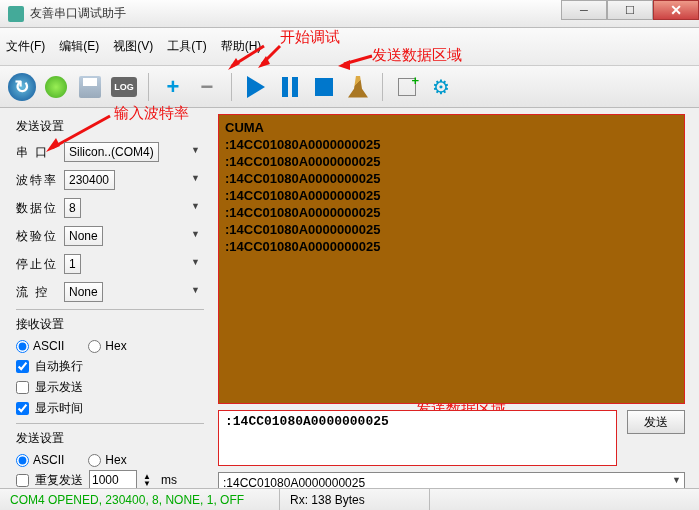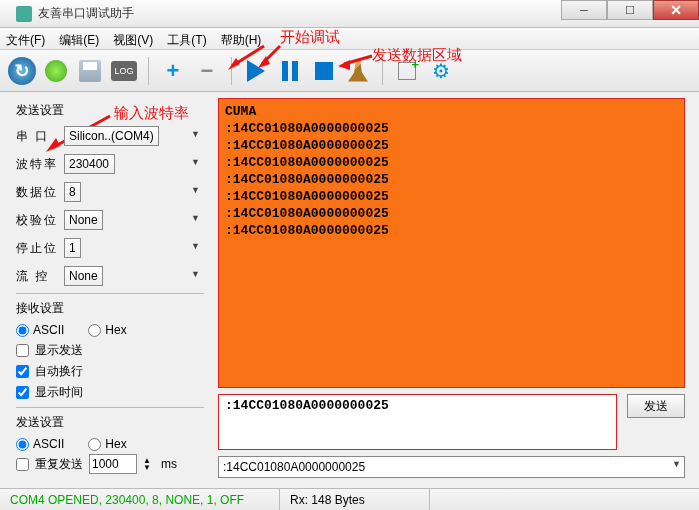--- a/index.html
+++ b/index.html
@@ -1,44 +1,44 @@
 <!DOCTYPE html>
 <html><head>
 <meta charset="utf-8">
 <style>
 *{box-sizing:border-box;margin:0;padding:0;font-family:"Microsoft YaHei","SimSun",Tahoma,sans-serif}
 body{width:699px;height:510px;background:#f0f0f0;position:relative;overflow:hidden}
 
 
-.titlebar{height:28px;background:linear-gradient(#fdfdfd,#e8e8e8);border-bottom:1px solid #bbb;display:flex;align-items:center;padding-left:16px}
+.titlebar{height:28px;background:linear-gradient(#fdfdfd,#e8e8e8);border-bottom:1px solid #bbb;display:flex;align-items:center;padding-left:8px}
 .titlebar .ico{width:16px;height:16px;background:#4a9;border-radius:2px;margin-right:6px}
 .titlebar .ttl{font-size:12px;color:#333}
 .winbtns{position:absolute;right:0;top:0;display:flex}
 .winbtn{width:46px;height:20px;display:flex;align-items:center;justify-content:center;font-size:11px;font-family:Arial}
 .winbtn.min,.winbtn.max{background:linear-gradient(#f5f5f5,#ddd);border:1px solid #aaa;color:#333}
 .winbtn.close{background:linear-gradient(#e98,#c44);border:1px solid #a33;color:#fff;font-size:14px;font-weight:bold}
 
 
-.menubar{height:22px;background:linear-gradient(#fafafa,#ececec);display:flex;align-items:flex-end;padding-left:6px;font-size:12px;border-bottom:1px solid #ccc}
+.menubar{height:38px;background:linear-gradient(#fafafa,#ececec);display:flex;align-items:center;padding-left:6px;font-size:12px;border-bottom:1px solid #ccc}
 .menubar span{margin-right:14px;cursor:default}
 
 
 .toolbar{height:42px;background:linear-gradient(#f8f8f8,#e6e6e6);border-bottom:1px solid #bbb;display:flex;align-items:center;padding:0 8px;gap:6px}
 .tbtn{width:28px;height:28px;display:flex;align-items:center;justify-content:center;border-radius:2px}
 .tbtn.round{border-radius:50%;background:radial-gradient(#6bd,#159);color:#fff;font-size:18px;font-weight:bold}
 .sep{width:1px;height:28px;background:#bbb;margin:0 4px}
 .plus{color:#09d;font-size:22px;font-weight:bold}
 .minus{color:#888;font-size:22px;font-weight:bold}
 .gear{color:#09c;font-size:20px}
 
 
 .ic-globe{width:22px;height:22px;border-radius:50%;background:radial-gradient(#9e5,#4a2)}
 .ic-save{width:22px;height:22px;background:linear-gradient(#bcd,#9ab);border-radius:2px;position:relative}
 .ic-save::after{content:"";position:absolute;left:4px;top:2px;width:14px;height:8px;background:#fff}
-.ic-log{width:26px;height:20px;background:#666;border-radius:3px;color:#fff;font-size:9px;font-weight:normal;display:flex;align-items:center;justify-content:center}
+.ic-log{width:26px;height:20px;background:#666;border-radius:3px;color:#fff;font-size:9px;font-weight:bold;display:flex;align-items:center;justify-content:center}
 .ic-play{width:0;height:0;border-left:18px solid #07c;border-top:11px solid transparent;border-bottom:11px solid transparent}
 .ic-pause{display:flex;gap:4px}
 .ic-pause span{width:6px;height:20px;background:#07c}
 .ic-stop{width:18px;height:18px;background:#07c}
 .ic-broom{width:20px;height:22px;background:linear-gradient(135deg,#da4 40%,#a72 40%);clip-path:polygon(40% 0,60% 0,70% 60%,100% 100%,0 100%,30% 60%)}
 .ic-new{width:18px;height:18px;border:1px solid #888;position:relative}
 .ic-new::after{content:"+";position:absolute;right:-4px;top:-6px;color:#0a0;font-weight:bold;font-size:13px}
 
 
 .arrow{position:absolute;pointer-events:none}
@@ -61,21 +61,21 @@
 
 .chkrow{display:flex;align-items:center;gap:6px;margin:3px 0;height:18px}
 .chkrow input{margin:0}
 .radio-row{display:flex;gap:24px;margin:4px 0}
 .radio-row label{display:flex;align-items:center;gap:4px}
 
 .spin{width:48px;height:20px;border:1px solid #888;padding:0 2px;font-size:12px}
 .ms{margin-left:4px}
 
 
-.rxbox{flex:1;border:1px solid #d22;background:#f97316;padding:4px 6px;font-family:Liberation Mono, monospace;font-size:13px;font-weight:bold;line-height:17px;position:relative;margin-bottom:6px;white-space:pre}
+.rxbox{flex:1;border:1px solid #d22;background:#a16207;padding:4px 6px;font-family:Liberation Sans, sans-serif;font-size:13px;font-weight:bold;line-height:17px;position:relative;margin-bottom:6px;white-space:pre}
 .txrow{display:flex;gap:10px;align-items:flex-start;margin-bottom:6px}
 .txbox{flex:1;height:56px;border:1px solid #d22;background:#fff;padding:3px 6px;font-family:"Courier New",monospace;font-size:13px;font-weight:bold;position:relative}
 .sendbtn{width:58px;height:24px;background:linear-gradient(#fdfdfd,#e2e2e2);border:1px solid #888;font-size:12px}
 .combo{height:22px;border:1px solid #888;background:#fff;font-size:12px;padding:0 4px;width:100%}
 .comborow{display:flex}
 .comborow .ddwrap{flex:1}
 
 
 .status{position:absolute;left:0;right:0;bottom:0;height:22px;border-top:1px solid #bbb;background:linear-gradient(#f6f6f6,#e9e9e9);display:flex;align-items:center;font-size:12px}
 .status .cell{padding:0 10px;border-right:1px solid #bbb;height:100%;display:flex;align-items:center}
@@ -209,26 +209,26 @@
       <label>
           <input type="radio" checked="" style=""> 
           <span>ASCII</span>
         </label>
       <label>
           <input type="radio" style=""> 
           <span>Hex</span>
         </label>
     </div>
     <div class="chkrow">
+        <input type="checkbox" checked="" style="">
+        <span>自动换行</span>
+      </div>
+    <div class="chkrow">
         <input type="checkbox" style="">
         <span>显示发送</span>
-      </div>
-    <div class="chkrow">
-        <input type="checkbox" checked="" style="">
-        <span>自动换行</span>
       </div>
     <div class="chkrow">
         <input type="checkbox" checked="" style="">
         <span>显示时间</span>
       </div>
 
     <div class="hr"></div>
     <div class="grp-title">发送设置</div>
     <div class="radio-row">
       <label>
@@ -266,14 +266,14 @@
       <button class="sendbtn">发送</button>
     </div>
     <div class="comborow">
       <div class="ddwrap"><input class="combo" value=":14CC01080A0000000025" style=""></div>
     </div>
   </div>
 </div>
 
 <div class="status">
   <div class="cell conn">COM4 OPENED, 230400, 8, NONE, 1, OFF</div>
-  <div class="cell" style="flex:0 0 150px">Rx: 148 Bytes</div>
+  <div class="cell" style="flex:0 0 150px">Rx: 138 Bytes</div>
 </div>
 
 </body></html>

